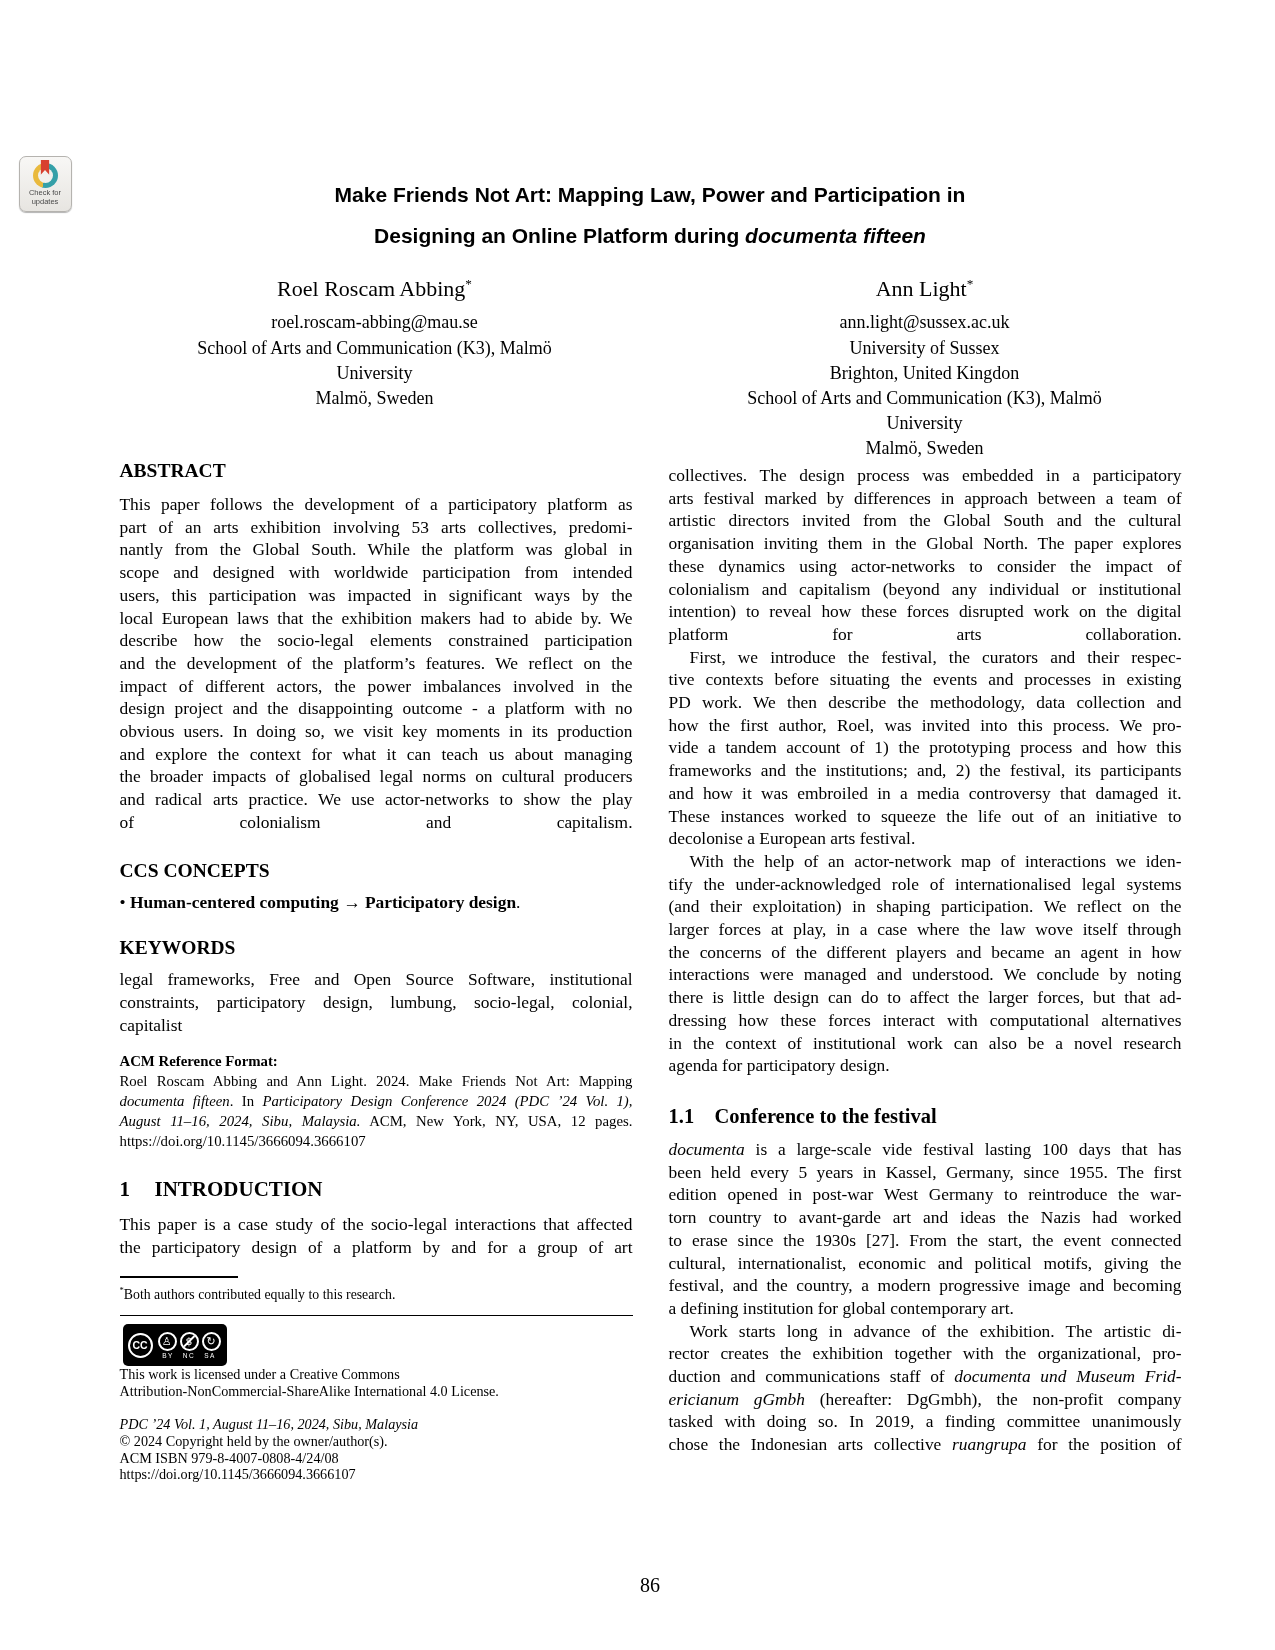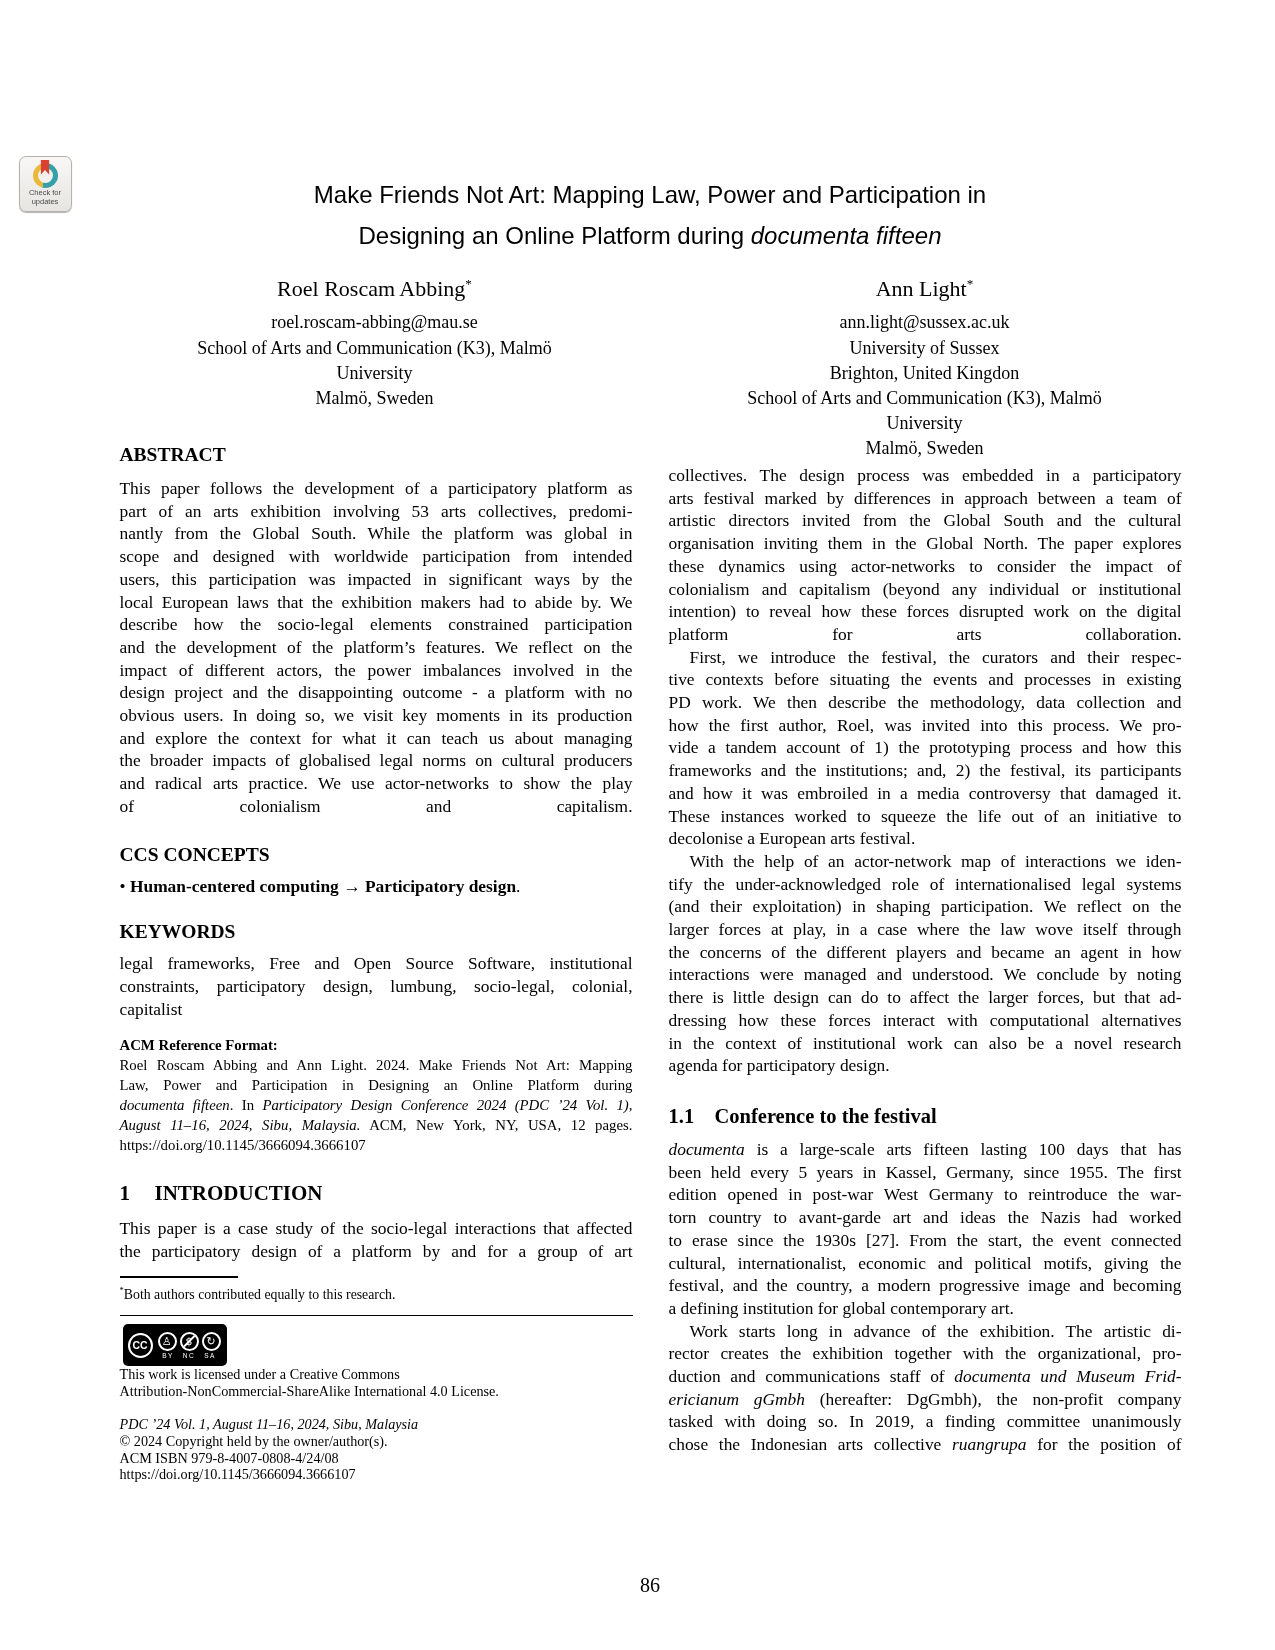--- a/index.html
+++ b/index.html
@@ -22,31 +22,31 @@
     box-shadow:0 1px 1px rgba(0,0,0,.3); text-align:center; cursor:pointer; }
   .ub-ring { position:relative; width:25px; height:25px; margin:6px auto 1px; border-radius:50%;
     background:conic-gradient(from 210deg,#e9b93d 0 150deg,#35a0a8 150deg 345deg,#e9b93d 345deg 360deg); }
   .ub-ring::before { content:""; position:absolute; inset:5px; background:#f2f0ed; border-radius:50%; }
   .ub-bookmark { position:absolute; left:50%; top:-3px; transform:translateX(-50%); width:9px; height:15px;
     background:#d8402f; clip-path:polygon(0 0,100% 0,100% 100%,50% 66%,0 100%); z-index:2; }
   .ub-text { font-family:"Liberation Sans",sans-serif; font-size:7.5px; color:#4a4a4a; line-height:8.5px; }
 
   
   .title { position:absolute; left:85px; top:166px; width:1105px;
-    font-family:"Liberation Sans",sans-serif; font-weight:400; font-size:24px; }
+    font-family:"Liberation Sans",sans-serif; font-weight:700; font-size:21px; }
   .title .pline { line-height:41px; text-align:center; }
   .authors-row { position:absolute; left:87px; top:268px; width:1100px; display:flex; }
   .author-block { flex:1; text-align:center; }
   .author-name { font-size:22px; margin-bottom:8px; }
   .author-name sup { font-size:60%; }
   .author-details .pline { font-size:18px; line-height:25.2px; text-align:center; }
 
   
   .col { position:absolute; width:513px; font-size:17.4px; }
-  .col-left  { left:107px; top:436px; }
+  .col-left  { left:107px; top:452px; }
   .col-right { left:656px; top:456px; }
 
   .h-run { font-family:"Liberation Serif",serif; font-weight:700; font-size:19.5px; margin:0; }
   .h-abstract { margin-bottom:11px; }
   .h-ccs { margin-top:26px; margin-bottom:9px; }
   .h-keywords { margin-top:24px; margin-bottom:9px; }
   .sec-h { font-weight:700; font-size:21px; margin:0; }
   .h-intro { margin-top:26px; margin-bottom:11px; }
   .h-sec11 { margin-top:28px; margin-bottom:10px; font-size:20.5px; }
   .sec-num1 { display:inline-block; min-width:35px; }
@@ -149,21 +149,20 @@
     <h2 class="h-run h-keywords">KEYWORDS</h2>
     <div class="justify">
         <div class="pline"><span>legal frameworks, Free and Open Source Software, institutional</span></div>
         <div class="pline"><span>constraints, participatory design, lumbung, socio-legal, colonial,</span></div>
         <div class="pline"><span>capitalist</span></div>
       </div>
 
     <div class="acmref-head">ACM Reference Format:</div>
     <div class="small-lines justify">
         <div class="pline"><span>Roel Roscam Abbing and Ann Light. 2024. Make Friends Not Art: Mapping</span></div>
-        <div class="pline"><span>Law, Power and Participation in Designing an Online Platform during</span></div>
         <div class="pline"><span class="it">documenta fifteen</span><span>. In </span><span class="it">Participatory Design Conference 2024 (PDC ’24 Vol. 1),</span></div>
         <div class="pline"><span class="it">August 11–16, 2024, Sibu, Malaysia.</span><span> ACM, New York, NY, USA, 12 pages.</span></div>
         <div class="pline"><span>https://doi.org/10.1145/3666094.3666107</span></div>
       </div>
 
     <h2 class="sec-h h-intro"><span class="sec-num1">1</span><span>INTRODUCTION</span></h2>
     <div class="justify all">
         <div class="pline"><span>This paper is a case study of the socio-legal interactions that affected</span></div>
         <div class="pline"><span>the participatory design of a platform by and for a group of art</span></div>
       </div>
@@ -230,21 +229,21 @@
         <div class="pline"><span>larger forces at play, in a case where the law wove itself through</span></div>
         <div class="pline"><span>the concerns of the different players and became an agent in how</span></div>
         <div class="pline"><span>interactions were managed and understood. We conclude by noting</span></div>
         <div class="pline"><span>there is little design can do to affect the larger forces, but that ad-</span></div>
         <div class="pline"><span>dressing how these forces interact with computational alternatives</span></div>
         <div class="pline"><span>in the context of institutional work can also be a novel research</span></div>
         <div class="pline"><span>agenda for participatory design.</span></div>
       </div>
     <h2 class="sec-h h-sec11"><span class="sec-num11">1.1</span><span>Conference to the festival</span></h2>
     <div class="justify">
-        <div class="pline"><span class="it">documenta</span><span> is a large-scale arts fifteen lasting 100 days that has</span></div>
+        <div class="pline"><span class="it">documenta</span><span> is a large-scale vide festival lasting 100 days that has</span></div>
         <div class="pline"><span>been held every 5 years in Kassel, Germany, since 1955. The first</span></div>
         <div class="pline"><span>edition opened in post-war West Germany to reintroduce the war-</span></div>
         <div class="pline"><span>torn country to avant-garde art and ideas the Nazis had worked</span></div>
         <div class="pline"><span>to erase since the 1930s [27]. From the start, the event connected</span></div>
         <div class="pline"><span>cultural, internationalist, economic and political motifs, giving the</span></div>
         <div class="pline"><span>festival, and the country, a modern progressive image and becoming</span></div>
         <div class="pline"><span>a defining institution for global contemporary art.</span></div>
       </div>
     <div class="justify all indent">
         <div class="pline"><span>Work starts long in advance of the exhibition. The artistic di-</span></div>

